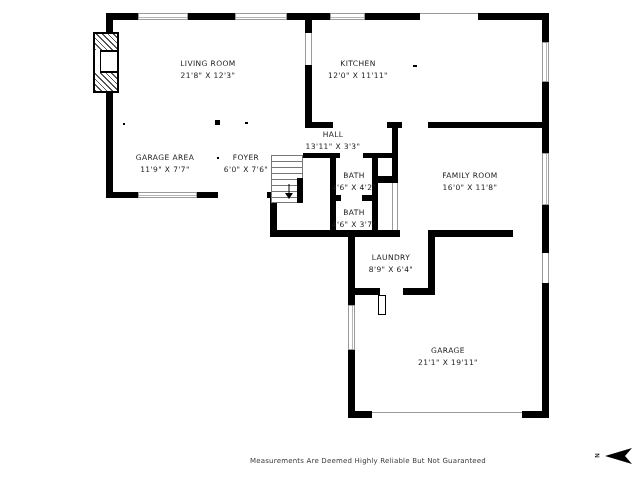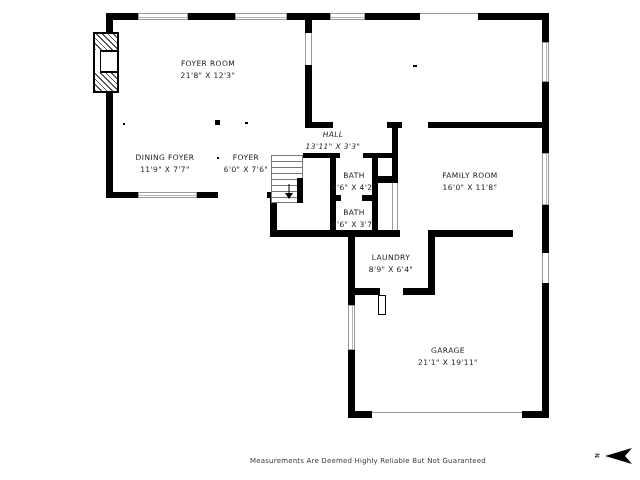--- a/index.html
+++ b/index.html
@@ -114,32 +114,36 @@
   <div class="line" style="left:372px;top:412px;width:150px;height:1px;"></div>
   <div class="w" style="left:522px;top:411px;width:27px;height:7px;"></div>
 
   <div class="tick" style="left:123px;top:123px;width:2px;height:2px;"></div>
   <div class="tick" style="left:215px;top:120px;width:5px;height:5px;"></div>
   <div class="tick" style="left:245px;top:122px;width:3px;height:2px;"></div>
   <div class="tick" style="left:217px;top:157px;width:2px;height:2px;"></div>
   <div class="tick" style="left:413px;top:65px;width:4px;height:2px;"></div>
 
   <div class="room" style="left:208px;top:70px;">
-    <span>FOYER ROOM</span>
+    <span>LIVING ROOM</span>
     <span>21'8" X 12'3"</span>
   </div>
+  <div class="room" style="left:358px;top:70px;">
+    <span>KITCHEN</span>
+    <span>12'0" X 11'11"</span>
+  </div>
   <div class="room" style="left:165px;top:164px;">
-    <span>DINING FOYER</span>
+    <span>GARAGE AREA</span>
     <span>11'9" X 7'7"</span>
   </div>
   <div class="room" style="left:246px;top:164px;">
     <span>FOYER</span>
     <span>6'0" X 7'6"</span>
   </div>
-  <div class="room" style="left:333px;top:141px;font-style:italic;">
+  <div class="room" style="left:333px;top:141px;">
     <span>HALL</span>
     <span>13'11" X 3'3"</span>
   </div>
   <div class="room" style="left:354px;top:182px;">
     <span>BATH</span>
     <span>4'6" X 4'2"</span>
   </div>
   <div class="room" style="left:354px;top:219px;">
     <span>BATH</span>
     <span>4'6" X 3'7"</span>

